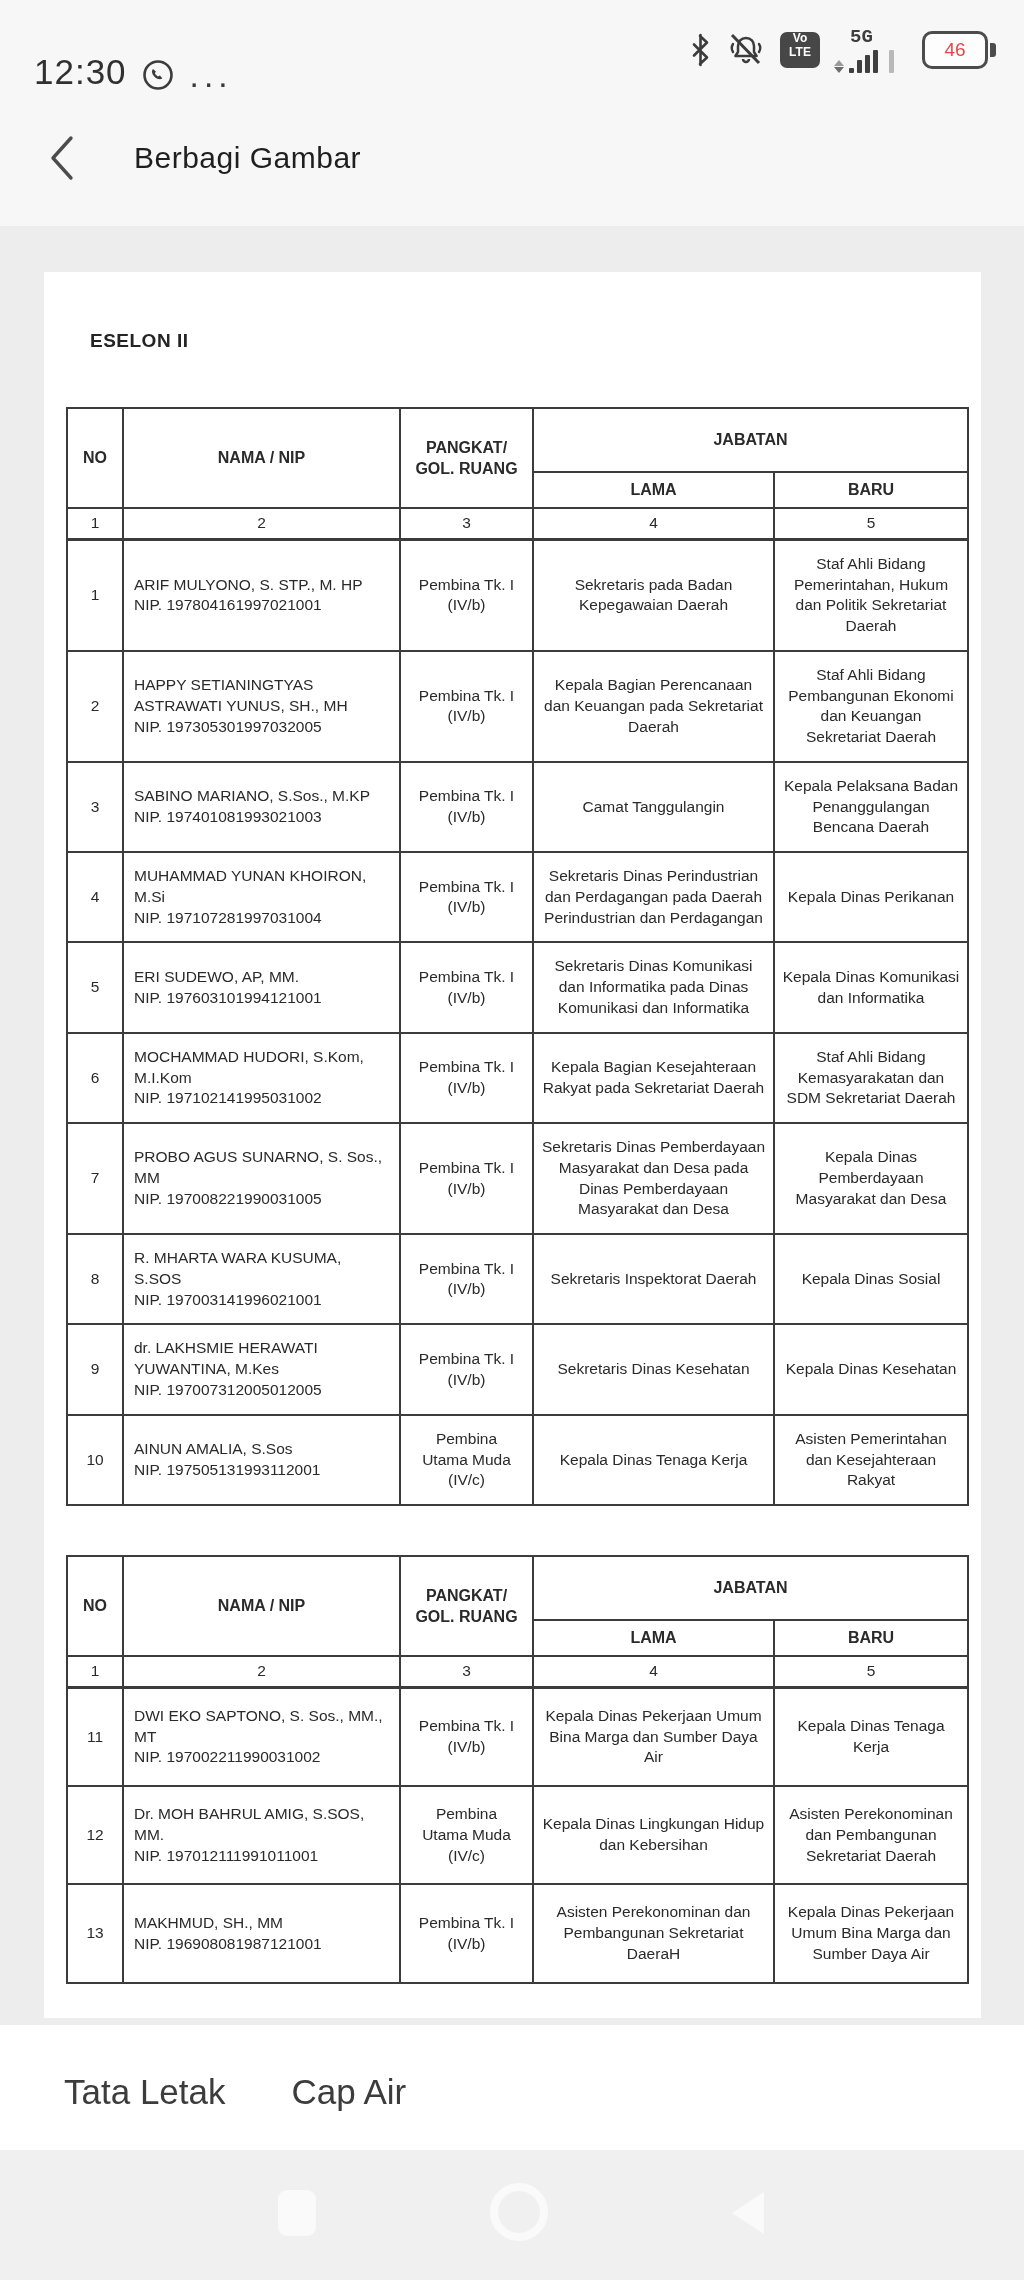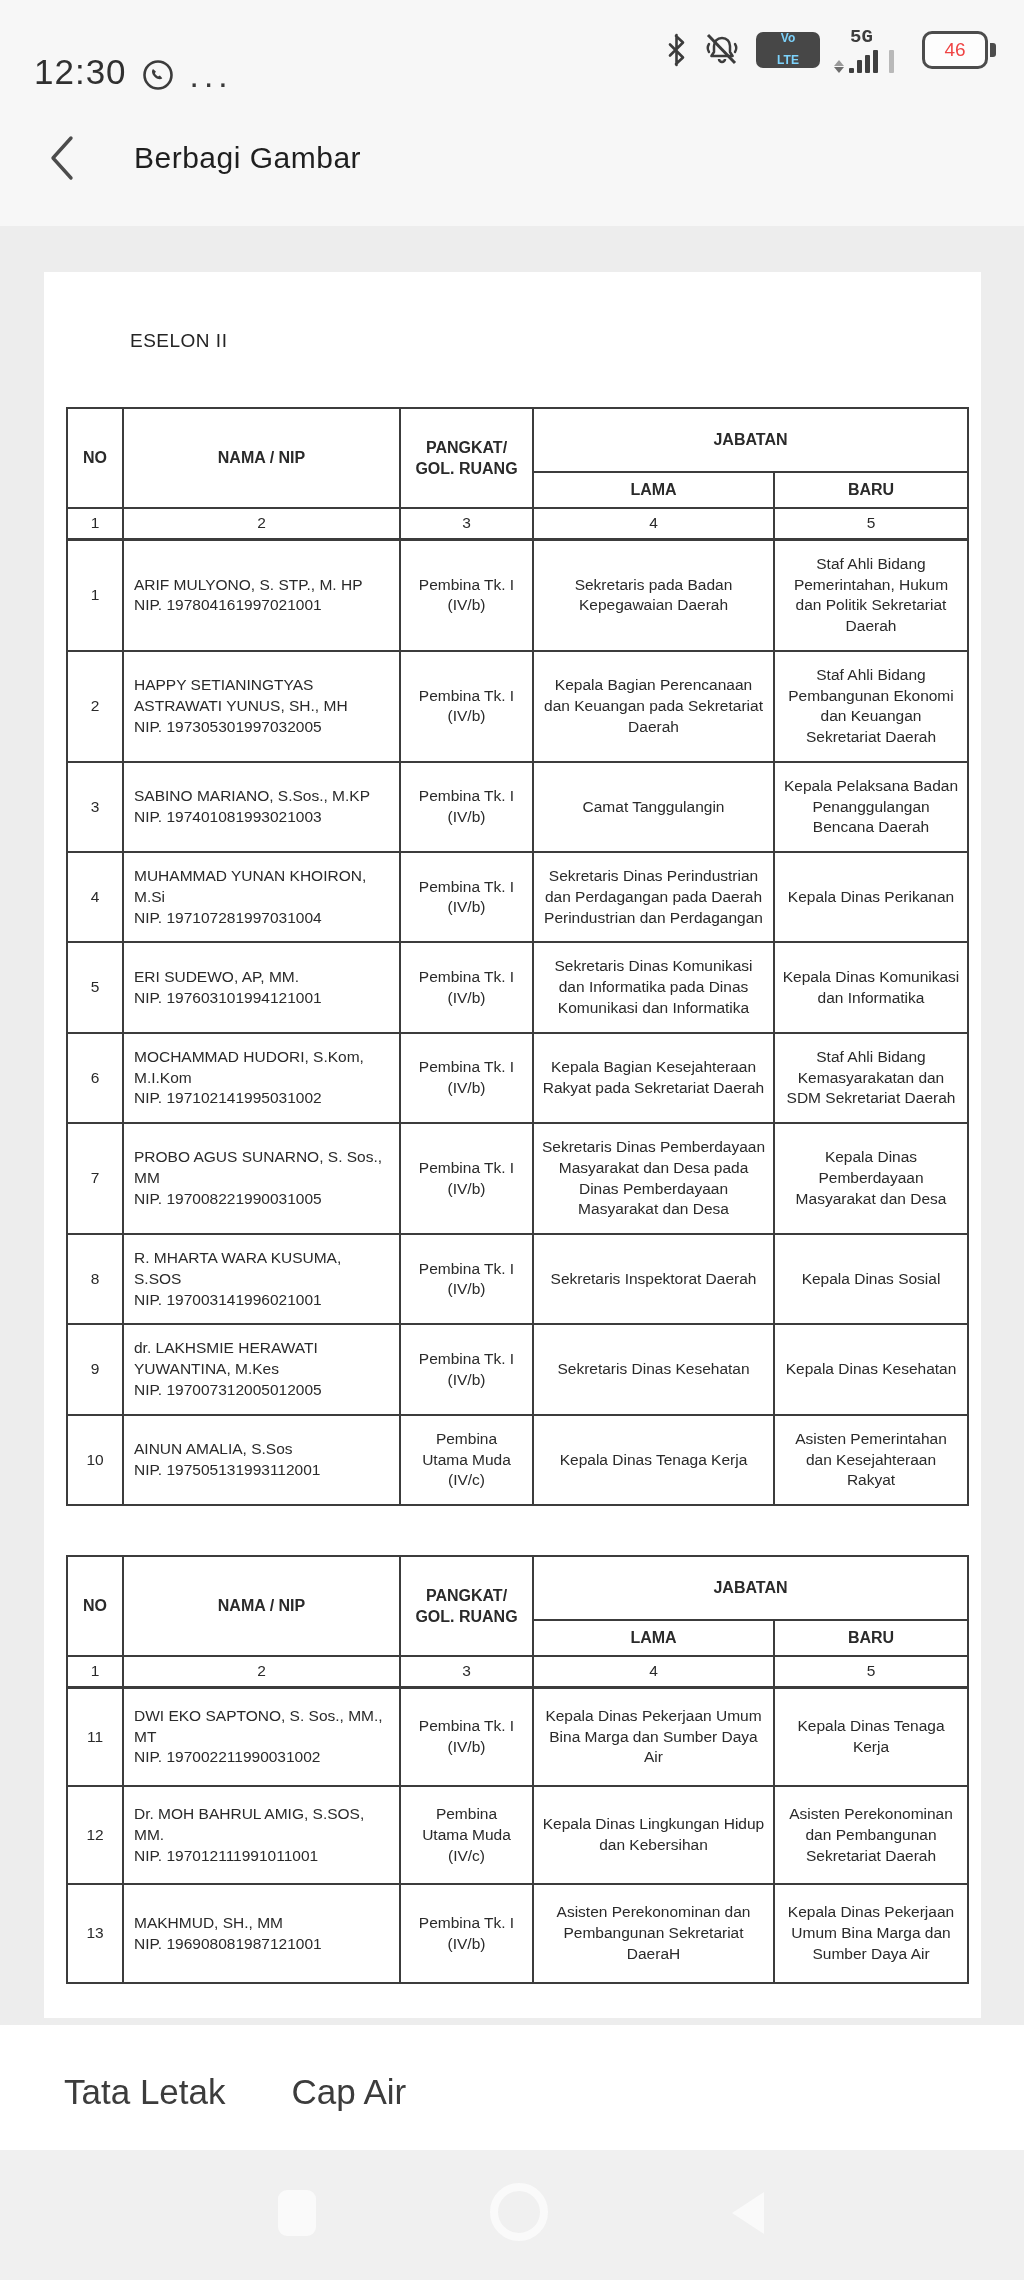--- a/index.html
+++ b/index.html
@@ -18,23 +18,23 @@
     background:#f7f7f7;
     display:flex; align-items:center;
     padding:10px 28px 0 34px;
   }
   .sb-left { display:flex; align-items:flex-end; gap:14px;margin-top:44px; }
   .sb-time { font-size:35px; color:#303030; letter-spacing:1px; }
   .sb-right { margin-left:auto; display:flex; align-items:center; gap:14px; }
   .wa-icon svg, .bt-icon svg, .bell-icon svg { display:block; }
   .dots { font-size:34px; color:#3a3a3a; letter-spacing:3px; line-height:20px; margin-top:-14px; }
   .volte-badge {
-    width:64px; height:36px; background:#474747; border-radius:7px;
-    color:#7dd3fc; font-size:12px; font-weight:bold; line-height:1.15;
-    display:flex; flex-direction:column; align-items:center; justify-content:space-between;
+    width:40px; height:36px; background:#474747; border-radius:7px;
+    color:#ffffff; font-size:12px; font-weight:bold; line-height:1.15;
+    display:flex; flex-direction:column; align-items:center; justify-content:flex-start;
   }
   .signal { display:flex; flex-direction:column; align-items:flex-start; width:74px;font-family:Liberation Mono, monospace; }
   .signal-label { font-size:19px; font-weight:bold; color:#3d3d3d; line-height:1; margin-left:16px; }
   .signal-body { display:flex; align-items:flex-end; gap:3px; margin-top:3px; }
   .sig-arrows { display:flex; flex-direction:column; gap:1px; margin-right:2px; }
   .sig-arrows span { width:0; height:0; border-left:5px solid transparent; border-right:5px solid transparent; }
   .arr-up { border-bottom:6px solid #9a9a9a; }
   .arr-dn { border-top:6px solid #6d6d6d; }
   .bar { width:5px; background:#3f3f3f; border-radius:1px; }
   .bar:nth-child(2){height:8px;} .bar:nth-child(3){height:13px;}
@@ -61,21 +61,21 @@
   .content {
     position:absolute; top:226px; left:0; width:1024px; height:1799px;
     background:#ededed;
   }
   .page {
     position:absolute; left:44px; top:46px; width:937px; height:1746px;
     background:#ffffff;
   }
   .section-title {
     position:absolute; left:46px; top:58px;
-    font-size:19px; font-weight:normal; color:#242424; letter-spacing:0.5px;margin-left:40px;
+    font-size:19px; font-weight:bold; color:#242424; letter-spacing:0.5px;
   }
   .doc-table { position:absolute; left:22px; }
   .doc-table-1 { top:135px; }
   .doc-table-2 { top:1283px; }
   .doc-table table {
     border-collapse:collapse; table-layout:fixed; width:901px;
     font-size:15.5px; color:#2a2a2a;
   }
   .doc-table td, .doc-table th {
     border:2px solid #3c3c3c; text-align:center; vertical-align:middle;

